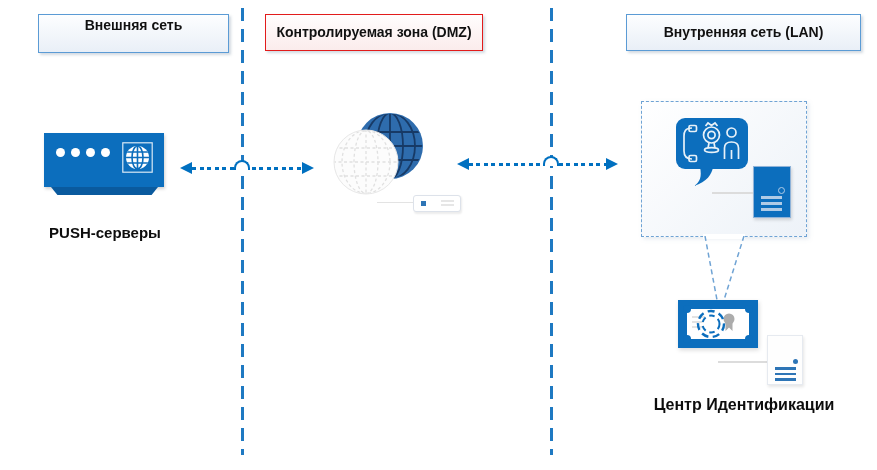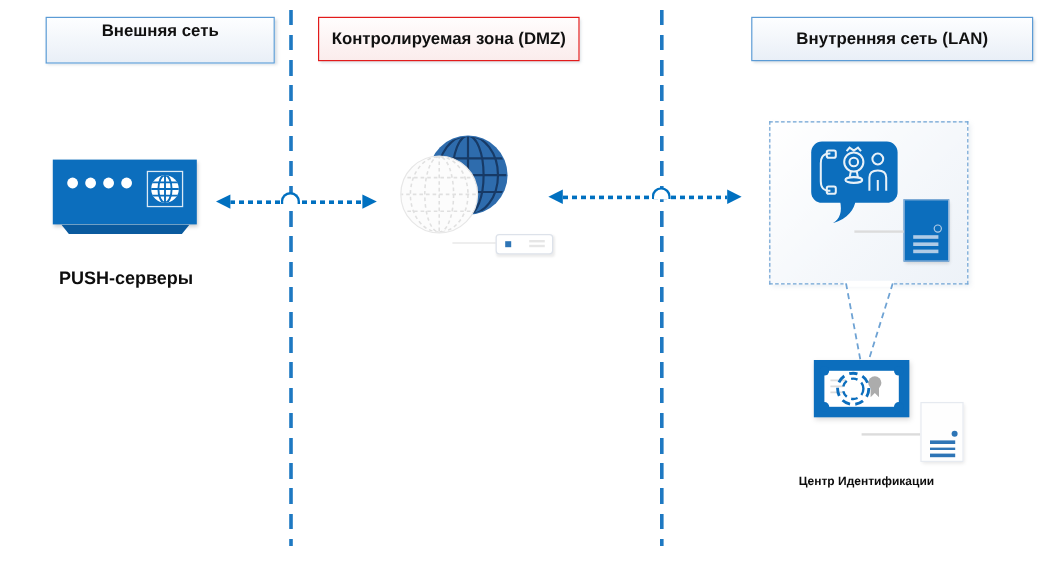--- a/index.html
+++ b/index.html
@@ -99,21 +99,21 @@
   #conn1{left:712px;top:192px;width:41px;}
   #conn2{left:718px;top:361px;width:49px;}
   
   #certificate-svg{position:absolute;left:678px;top:300px;filter:drop-shadow(1px 2px 2px rgba(0,0,0,.15));}
   #doc-server{
     position:absolute;left:767px;top:335px;width:36px;height:50px;background:#FEFEFE;
     border:1px solid #E6EAF0;box-sizing:border-box;box-shadow:1px 2px 3px rgba(0,0,0,.10);
   }
   #doc-server .bar{position:absolute;left:7px;width:21px;height:2.5px;background:#2E75B6;}
   #doc-server .dot{position:absolute;left:25px;top:23px;width:5px;height:5px;border-radius:50%;background:#2E75B6;}
-  #id-center-label{left:614px;top:396px;width:216px;font-size:10px;}
+  #id-center-label{left:636px;top:396px;width:216px;font-size:16px;}
 </style>
 </head>
 <body>
 
 <div id="canvas">
 
   <div class="vsep" id="vsep1"></div>
   <div class="vsep" id="vsep2"></div>
 
   <div class="zone-box zone-blue" id="zone-external">

